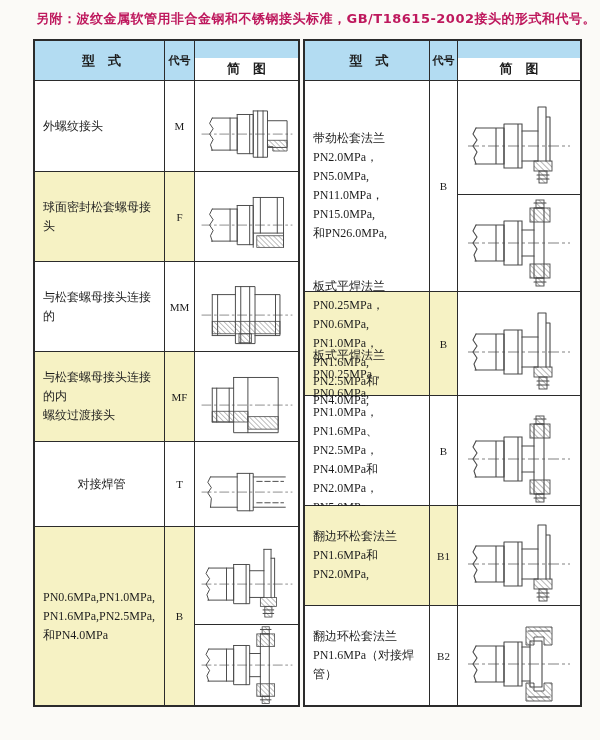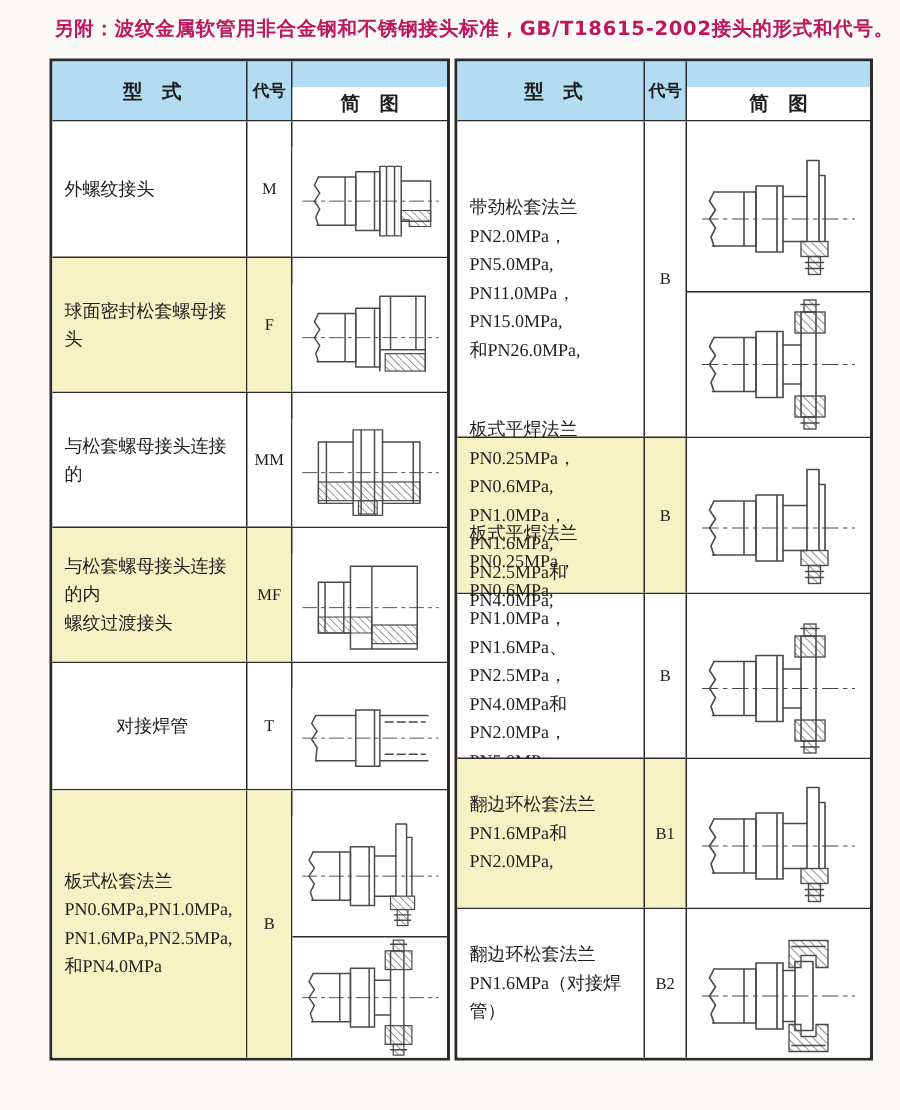--- a/index.html
+++ b/index.html
@@ -178,21 +178,20 @@
     <path stroke="#4a4a4a" stroke-width="1.1" fill="none" stroke-linecap="round" d="M44 24 H62 V66 H44 V24 M58 24 V66"></path>
     <path stroke="#4a4a4a" stroke-width="1.1" fill="none" stroke-linecap="round" d="M62 28 H98 M62 62 H98"></path>
     <path stroke="#4a4a4a" stroke-width="1.1" fill="none" stroke-linecap="round" stroke-dasharray="6 3" d="M66 33 H96 M66 57 H96"></path>
     <path d="M4 45 H106" stroke="#4a4a4a" stroke-width="0.7" fill="none" stroke-dasharray="11 3 3 3"></path>
               </svg>
             </div>
           </div>
         </div>
         <div class="row hl" style="height: 178px;">
           <div class="cell c-type">
-            <div class="tline">板式松套法兰</div>
             <div class="tline">PN0.6MPa,PN1.0MPa,</div>
             <div class="tline">PN1.6MPa,PN2.5MPa,</div>
             <div class="tline">和PN4.0MPa</div>
           </div>
           <div class="cell c-code">B</div>
           <div class="cell c-sketch">
             <div class="sub">
               <svg class="diag" viewBox="0 0 110 90" xmlns="http://www.w3.org/2000/svg">
 
   <path stroke="#4a4a4a" stroke-width="1.1" fill="none" stroke-linecap="round" d="M12 27 l-3 6 4 6 -4 6 4 6 -3 6 2 6"></path>

